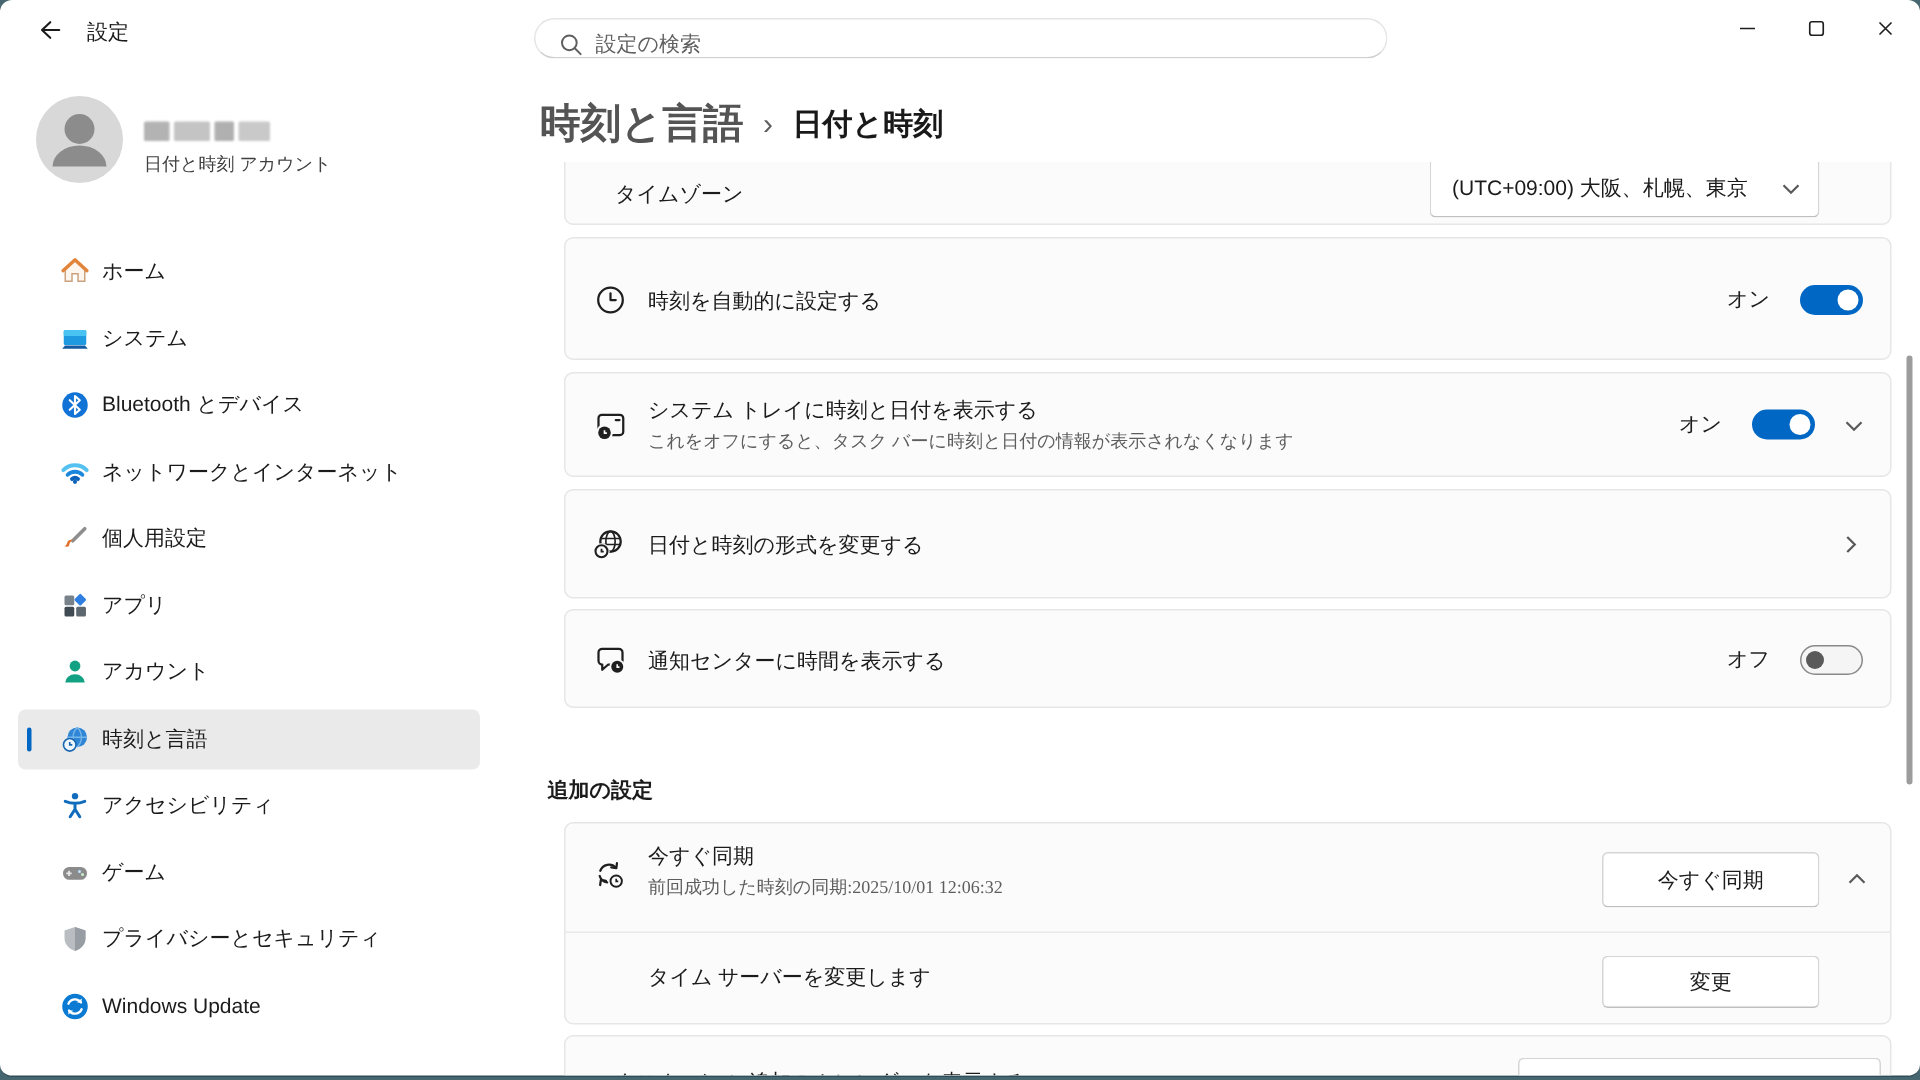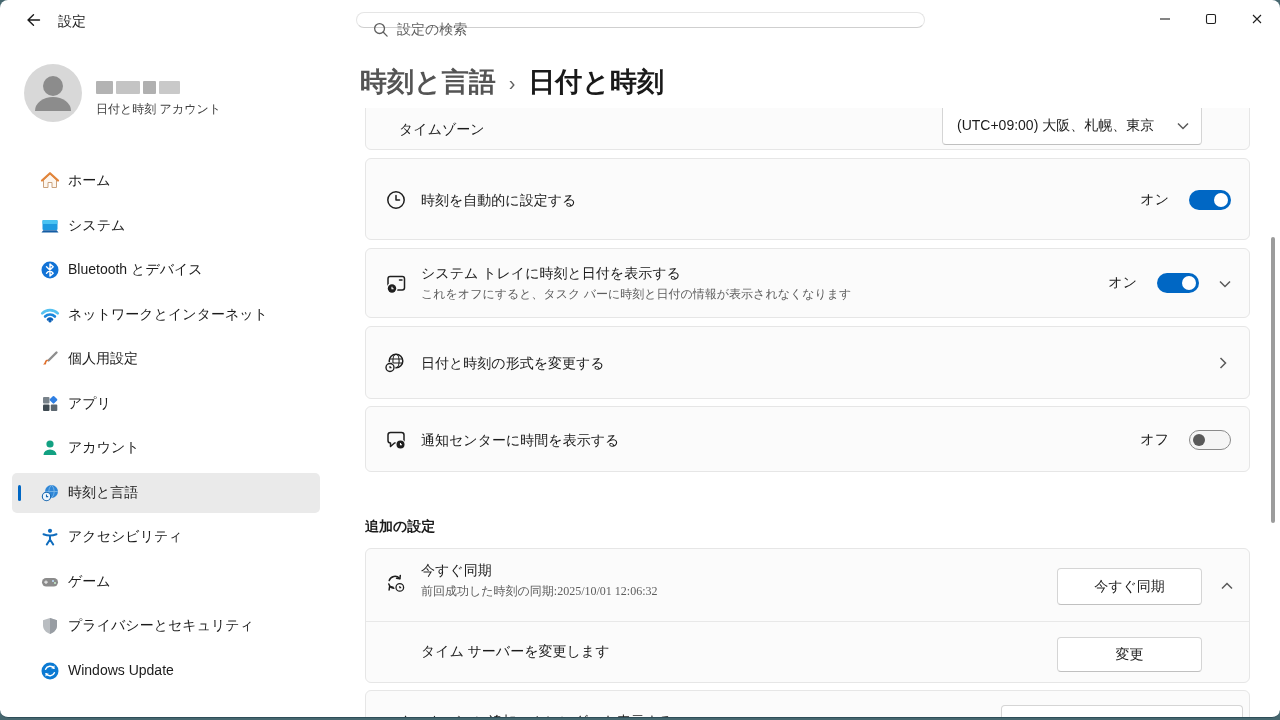--- a/index.html
+++ b/index.html
@@ -10,21 +10,21 @@
 
   
   .titlebar { position:absolute; left:0; top:0; width:100%; height:40px; }
   .back-btn { position:absolute; left:16px; top:8px; width:34px; height:26px; border:none; background:transparent;
               border-radius:4px; cursor:pointer; display:flex; align-items:center; justify-content:center; }
   .app-title { position:absolute; left:58px; top:13px; font-size:14px; color:#1b1b1b; }
   .win-controls { position:absolute; right:0; top:0; display:flex; }
   .win-btn { width:46px; height:40px; border:none; background:transparent; display:flex; align-items:center; justify-content:center; cursor:pointer; }
 
   
-  .search-box { position:absolute; left:356px; top:12px; width:569px; height:16px; background:#ffffff;
+  .search-box { position:absolute; left:356px; top:12px; width:569px; height:27px; background:#ffffff;
                 border:1px solid #e5e5e5; border-bottom-color:#cfcfcf; border-radius:17px; }
   .search-box svg { position:absolute; left:15px; top:8px; }
   .search-input { position:absolute; left:40px; top:1px; width:510px; height:29px; border:none; outline:none;
                   background:transparent; font-size:14px; color:#1b1b1b; font-family:inherit; }
   .search-input::placeholder { color:#616161; }
 
   
   .account { position:absolute; left:24px; top:64px; width:300px; height:60px; cursor:pointer; }
   .avatar { position:absolute; left:0; top:0; width:58px; height:58px; border-radius:50%; background:#d8d8d8; overflow:hidden; }
   .redacted { position:absolute; left:72px; top:17px; display:flex; gap:3px; filter:blur(0.6px); }
@@ -35,25 +35,25 @@
   .nav-item { position:relative; height:40px; margin:0 12px 4.5px 12px; border-radius:5px; cursor:pointer; }
   .nav-item.selected { background:#eaeaea; }
   .nav-ind { position:absolute; left:6px; top:12px; width:3px; height:16px; border-radius:2px; background:#0067c4; }
   .nav-ico { position:absolute; left:28px; top:10px; width:20px; height:20px; }
   .nav-label { position:absolute; left:56px; top:11px; font-size:14px; color:#1b1b1b; white-space:nowrap; }
 
   
   .breadcrumb { position:absolute; left:360px; top:64px; display:flex; align-items:center; gap:13px; }
   .bc-parent { font-size:27px; font-weight:700; color:#545454; cursor:pointer; }
   .bc-sep { font-size:20px; color:#5f5f5f; padding-top:3px; }
-  .bc-title { font-size:27px; font-weight:700; color:#191919; }
+  .bc-title { font-size:20px; font-weight:700; color:#191919; }
 
   
   .scrollview { position:absolute; left:345px; top:108px; right:0; bottom:0; overflow:hidden; }
-  .card { position:absolute; left:20px; width:885px; background:#fbfbfb; border:1px solid #e6e6e6; border-radius:6px; }
+  .card { position:absolute; left:31px; width:885px; background:#fbfbfb; border:1px solid #e6e6e6; border-radius:6px; }
   .row-icon { position:absolute; width:24px; height:24px; }
   .row-title { position:absolute; font-size:14px; color:#1b1b1b; white-space:nowrap; }
   .row-desc { position:absolute; font-size:12px; color:#5d5d5d; white-space:nowrap; }
   .state { position:absolute; font-size:14px; color:#1b1b1b; }
   .toggle { position:absolute; width:42px; height:20px; border-radius:10px; cursor:pointer; }
   .toggle.on { background:#0067c4; }
   .toggle.on .knob { position:absolute; right:3px; top:3px; width:14px; height:14px; border-radius:50%; background:#ffffff; }
   .toggle.off { background:#f5f5f5; border:1px solid #8a8a8a; }
   .toggle.off .knob { position:absolute; left:3px; top:3px; width:12px; height:12px; border-radius:50%; background:#5a5a5a; }
   .chev { position:absolute; width:16px; height:16px; cursor:pointer; }

